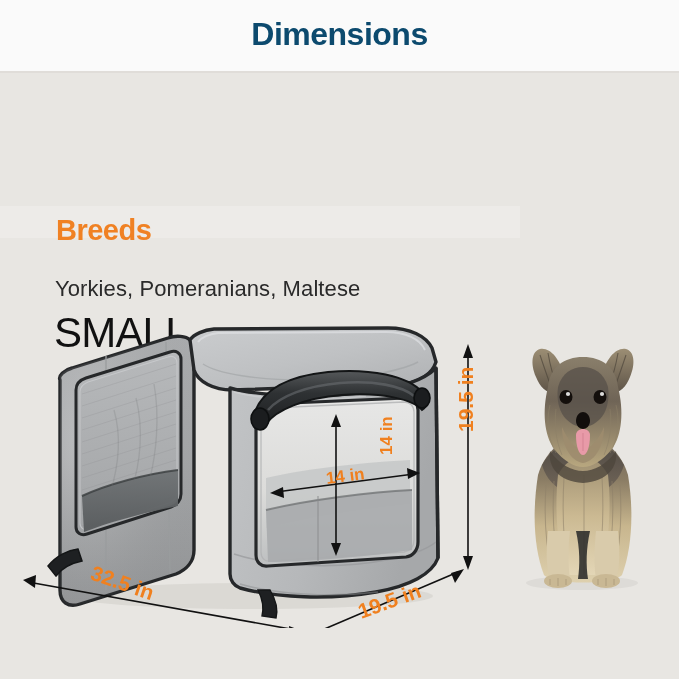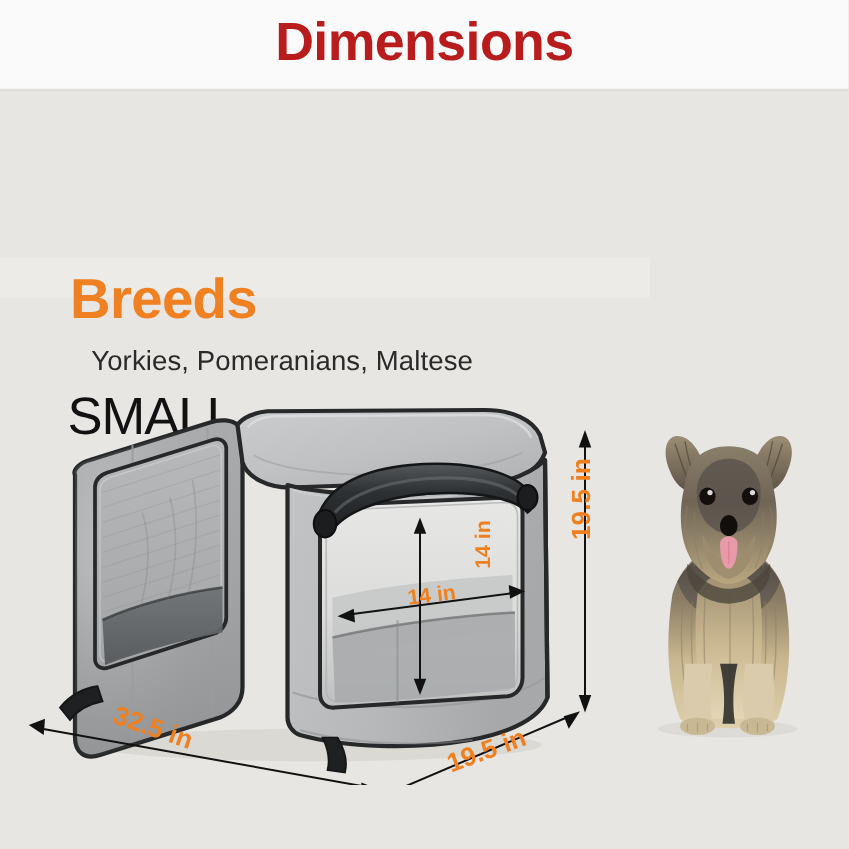--- a/index.html
+++ b/index.html
@@ -11,42 +11,42 @@
   }
   #stage{position:relative;width:679px;height:679px;overflow:hidden;background:#e8e6e2;}
 
   
   .header{
     position:absolute;left:0;top:0;width:679px;height:72px;
     background:#fafafa;
     display:flex;align-items:center;justify-content:center;
   }
   .header-title{
-    font-size:43px;font-weight:bold;color:#b91c1c;
+    font-size:32px;font-weight:bold;color:#0c4a6e;
     letter-spacing:-0.5px;line-height:1;
     transform:translateY(-2px);
   }
   .header-rule{
     position:absolute;left:0;top:71px;width:679px;height:2px;
     background:#e0ddd9;
   }
 
   
   .txt-block{position:absolute;left:0;top:72px;width:679px;height:230px;}
   .subtitle-band{
     position:absolute;left:0;top:134px;width:520px;height:32px;
     background:#edebe8;
   }
   .breeds-h{
     position:absolute;left:56px;top:144px;
-    font-size:45px;font-weight:bold;color:#f08123;
+    font-size:29px;font-weight:bold;color:#f08123;
     letter-spacing:-0.5px;line-height:1;
   }
   .breeds-sub{
-    position:absolute;left:73px;top:206px;
+    position:absolute;left:55px;top:206px;
     font-size:22px;font-weight:normal;color:#2a2a2a;
     letter-spacing:0.1px;line-height:1;
   }
   .size-word{
     position:absolute;left:54px;top:240px;
     font-size:42px;font-weight:normal;color:#111;
     letter-spacing:-0.8px;line-height:1;
   }
 
   

